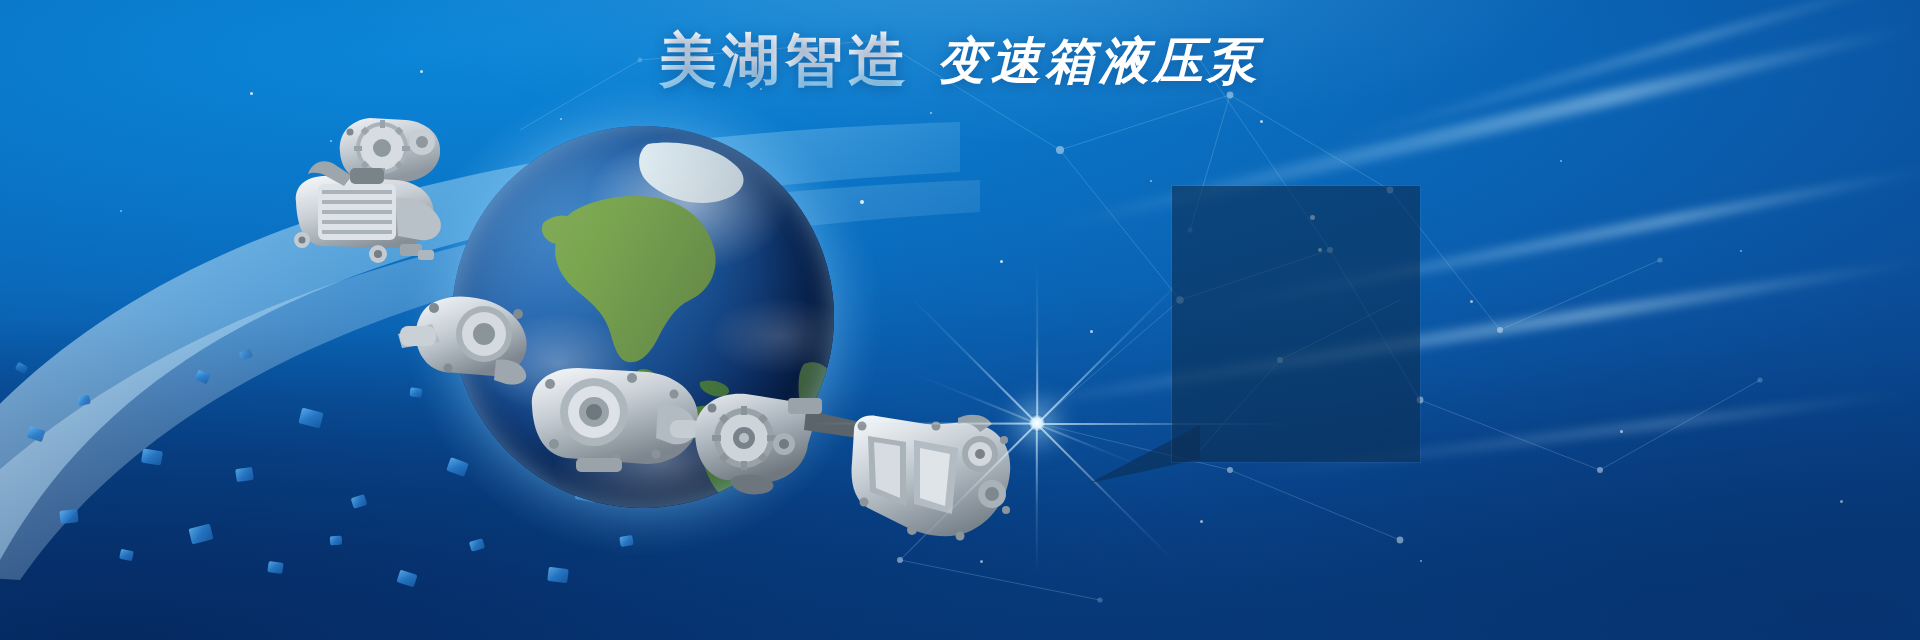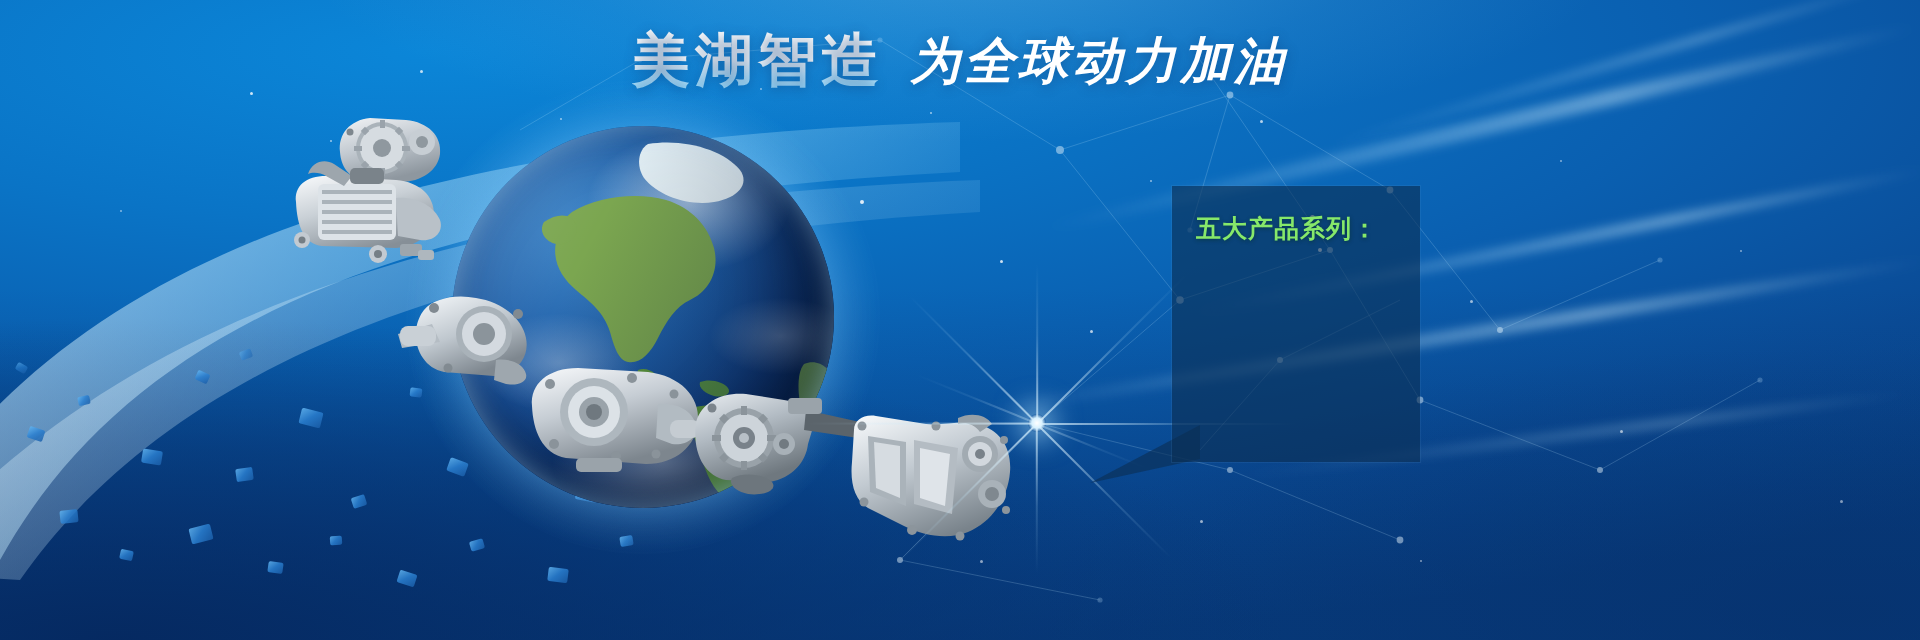--- a/index.html
+++ b/index.html
@@ -507,28 +507,27 @@
     <span class="ray" style="transform:rotate(180deg);width:230px"></span>
     <span class="ray" style="transform:rotate(225deg);width:180px"></span>
     <span class="ray" style="transform:rotate(270deg);width:160px"></span>
     <span class="ray" style="transform:rotate(315deg);width:210px"></span>
     <span class="ray" style="transform:rotate(22deg);width:120px;opacity:.5"></span>
     <span class="ray" style="transform:rotate(202deg);width:130px;opacity:.5"></span>
     <span class="core"></span>
   </div>
 
   <div class="headline">
-    <span class="h-main">美湖智造</span><span class="h-sub">为全球动力加油</span>
+    <span class="h-main">美湖智造</span><span class="h-sub">变速箱液压泵</span>
   </div>
 
   <div class="panel-tail">
     <svg width="110" height="62" viewBox="0 0 110 62">
       <path d="M110 0 L110 34 L0 58 Z" fill="rgba(12,46,84,.62)"></path>
     </svg>
   </div>
 
   <div class="panel">
     <div class="panel-inner">
-      <div class="panel-title">五大产品系列：</div>
     </div>
   </div>
 
 </div>
 
 </body></html>

